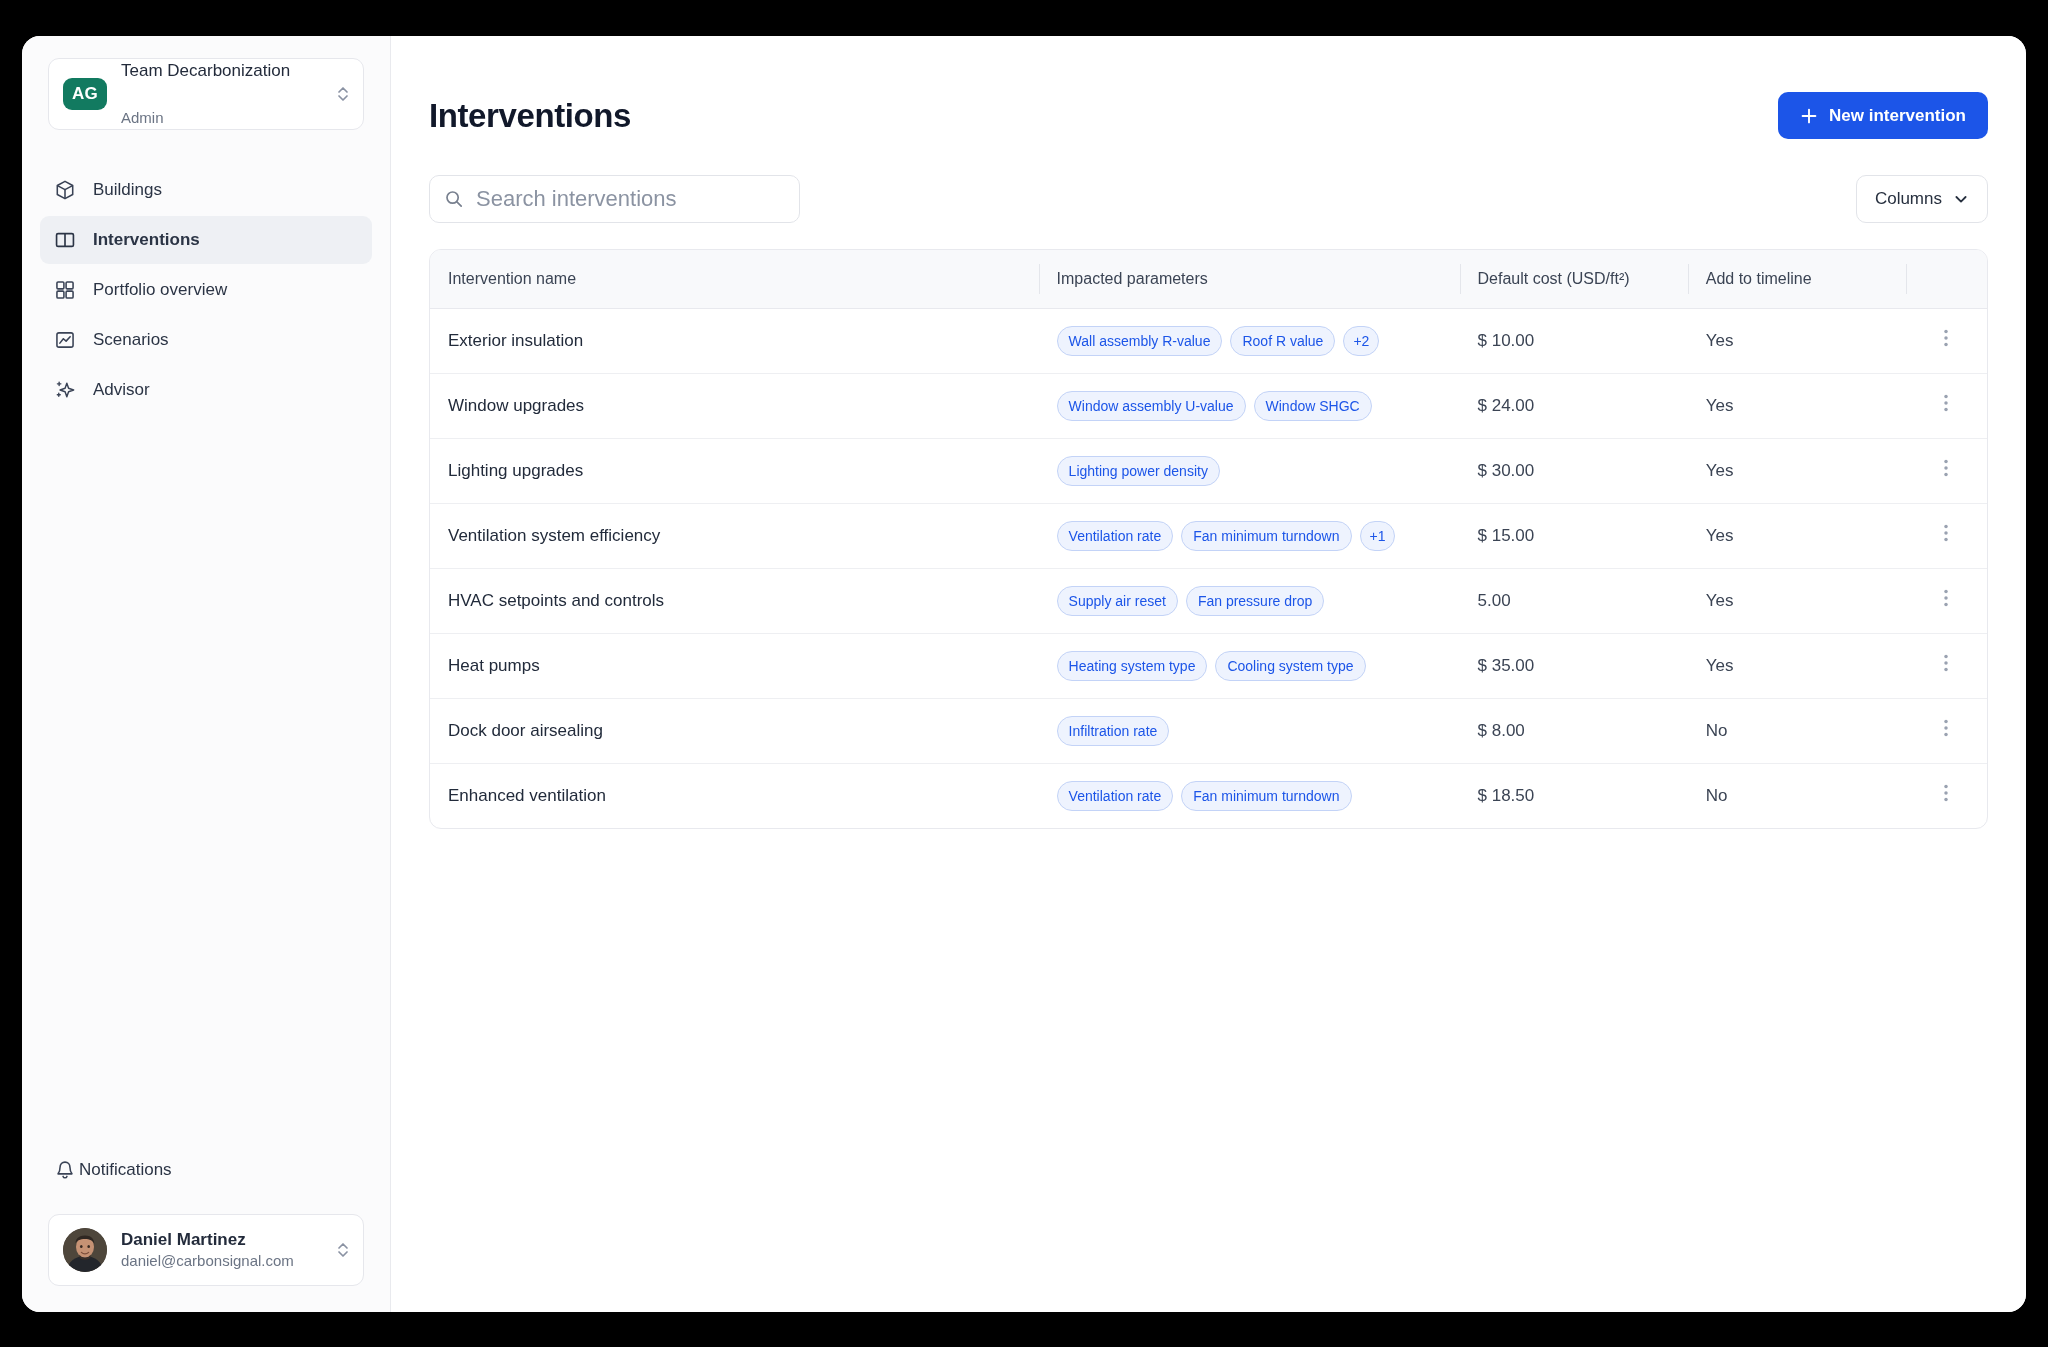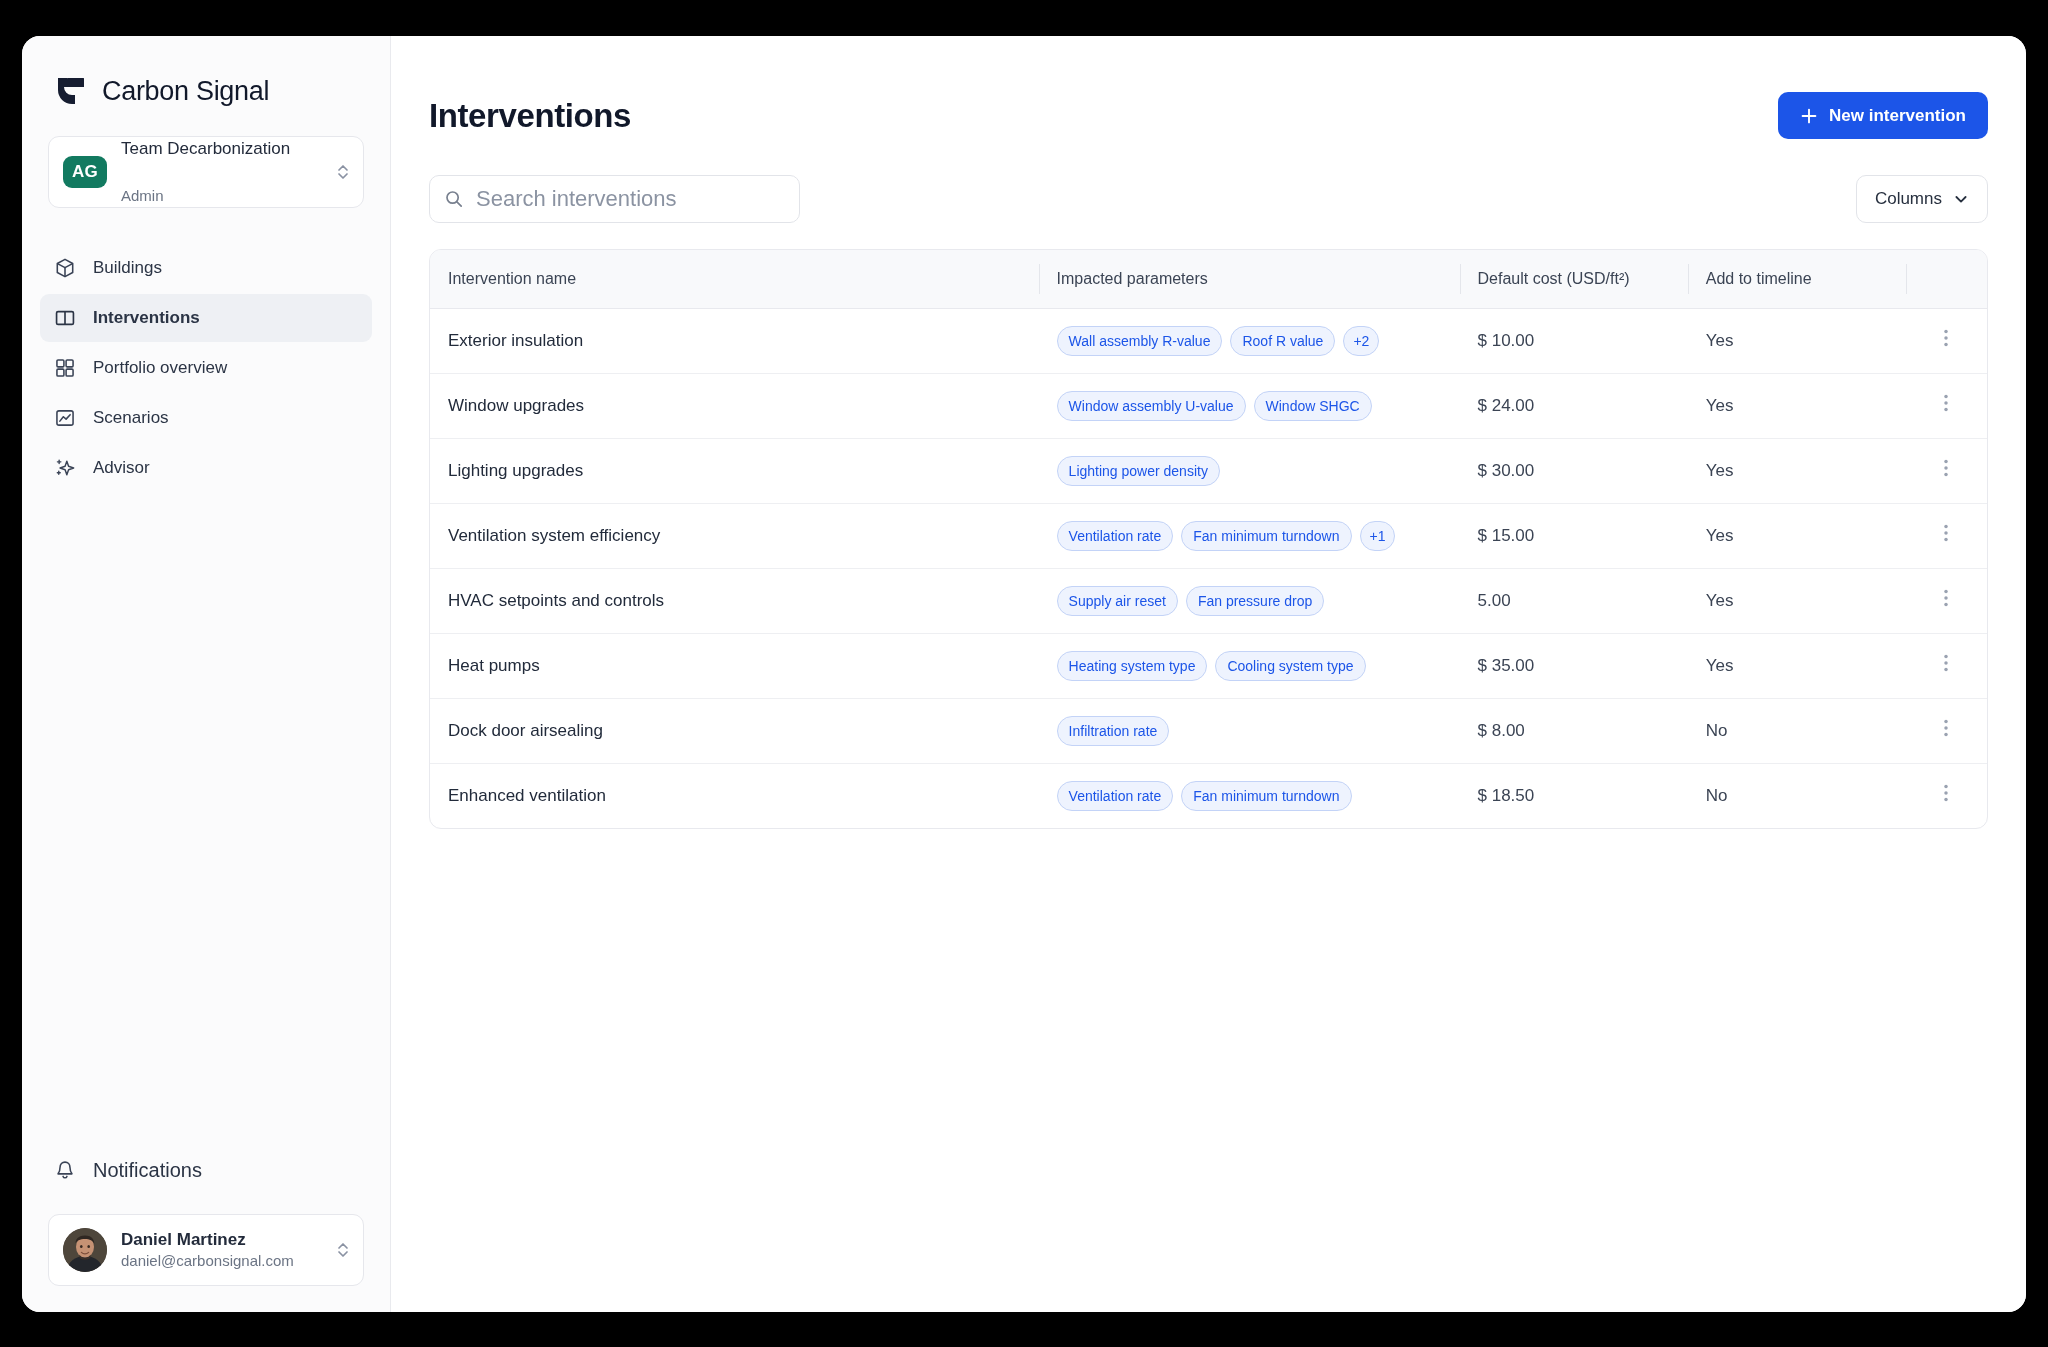--- a/index.html
+++ b/index.html
@@ -89,23 +89,23 @@
     color: #2b3445;
     font-size: 17px;
     cursor: pointer;
   }
   .nav-item.active { background: #eef0f4; font-weight: bold; }
   .nav-icon { width: 22px; height: 22px; flex: 0 0 22px; color: #3a4356; display: block; }
 
   .sidebar-spacer { flex: 1 1 auto; }
 
   .notif {
-    display: flex; align-items: center; gap: 17px;
+    display: flex; align-items: center; gap: 3px;
     height: 48px; margin: 0 32px 8px 32px;
-    color: #2b3445; font-size: 20px; cursor: pointer;
+    color: #2b3445; font-size: 17px; cursor: pointer;
   }
 
   .user-card {
     margin: 12px 26px 26px 26px;
     border: 1px solid #e6e7ec;
     border-radius: 11px;
     background: #ffffff;
     height: 72px;
     display: flex; align-items: center;
     padding: 0 12px 0 14px; gap: 14px;
@@ -246,28 +246,20 @@
     color: #9aa2b1; cursor: pointer;
   }
 </style>
 </head>
 <body>
 
 <div id="app-window">
 
   <aside id="sidebar">
 
-    <div class="brand">
-      <svg class="brand-logo" viewBox="0 0 34 34">
-        <rect x="15" y="4" width="17" height="9" rx="0.5" fill="#161d31"></rect>
-        <path d="M15 4 H6 A0 0 0 0 0 6 4 V13 H15 Z" fill="#161d31"></path>
-        <path d="M6 13 V16 A14 14 0 0 0 20 30 H23 V21 H20 A8 8 0 0 1 12 13 Z" fill="#161d31"></path>
-      </svg>
-      <span class="brand-name">Carbon Signal</span>
-    </div>
 
     <div class="team-card">
       <div class="team-avatar">AG</div>
       <div class="team-text">
         <div class="team-name">Team Decarbonization</div>
         <div class="team-role">Admin</div>
       </div>
       <svg class="team-chevrons" width="16" height="22" viewBox="0 0 16 22">
         <path d="M4 9 L8 5 L12 9" fill="none" stroke="#8a92a3" stroke-width="1.7" stroke-linecap="round" stroke-linejoin="round"></path>
         <path d="M4 13 L8 17 L12 13" fill="none" stroke="#8a92a3" stroke-width="1.7" stroke-linecap="round" stroke-linejoin="round"></path>

